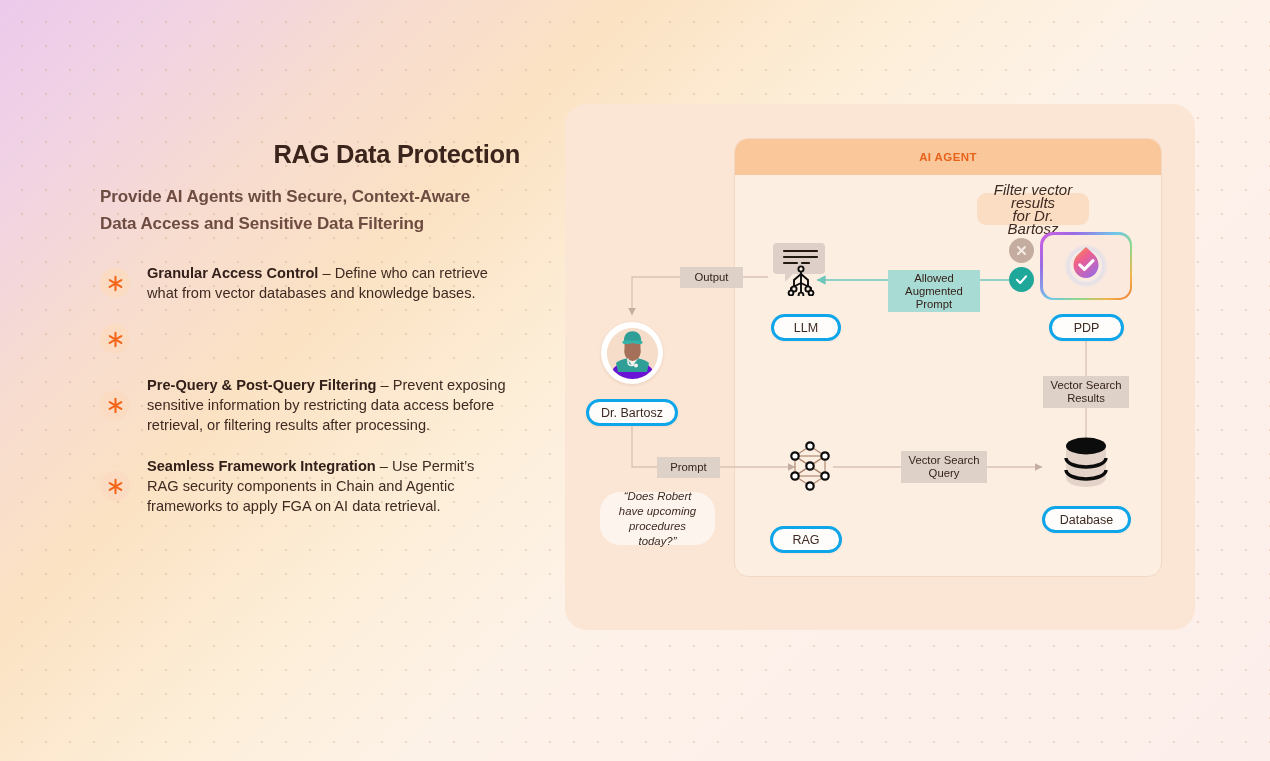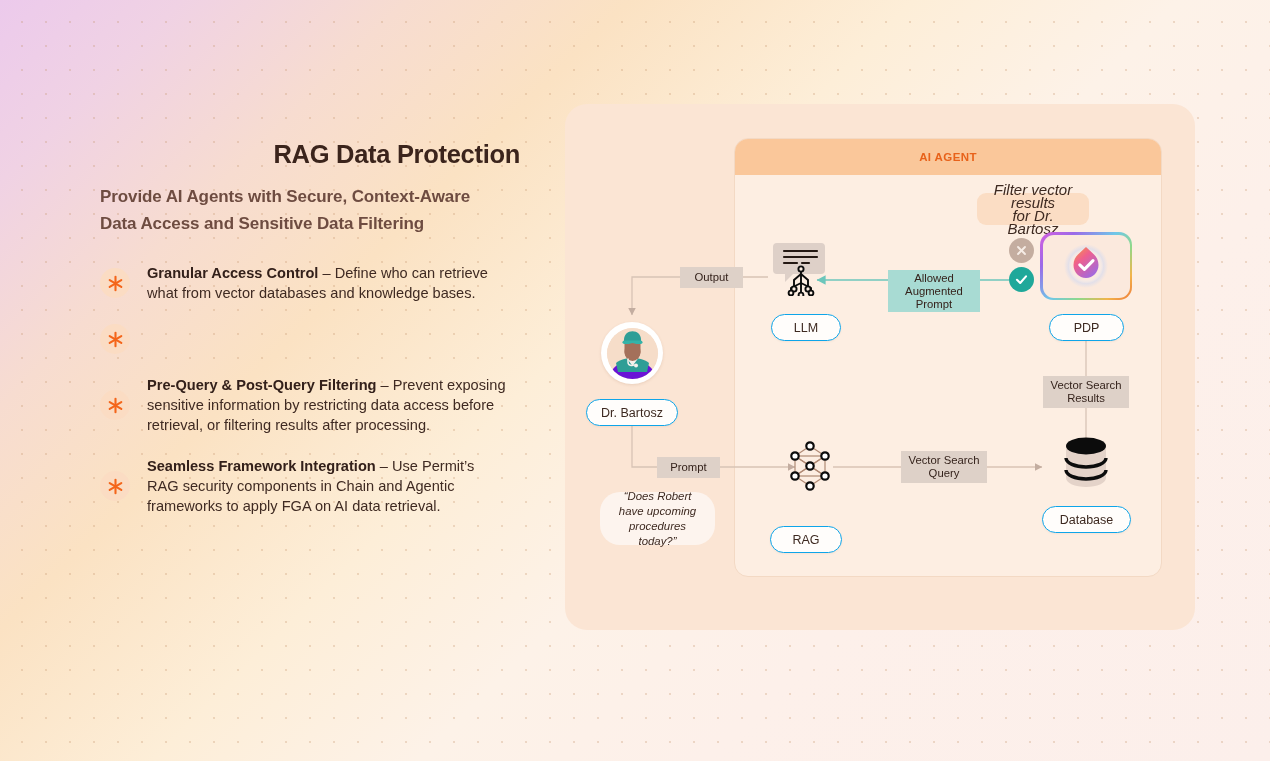--- a/index.html
+++ b/index.html
@@ -77,21 +77,21 @@
     height: 36px; background: #fac79a;
     display: flex; align-items: center; justify-content: center;
     font-size: 11.5px; font-weight: bold; letter-spacing: 0.4px;
     color: #e8621a;
   }
   #wires { position: absolute; inset: 0; width: 630px; height: 526px; }
 
   .node-label {
     position: absolute;
     background: #fffdfb;
-    border: 1px solid #0ea5e9;
+    border: 3px solid #0ea5e9;
     border-radius: 16px;
     height: 27px;
     display: flex; align-items: center; justify-content: center;
     font-size: 12.5px; color: #3d2920;
     box-shadow: 0 1px 2px rgba(150,100,70,0.07);
   }
   .edge-label {
     position: absolute;
     background: #ded1c8;
     display: flex; align-items: center; justify-content: center;

